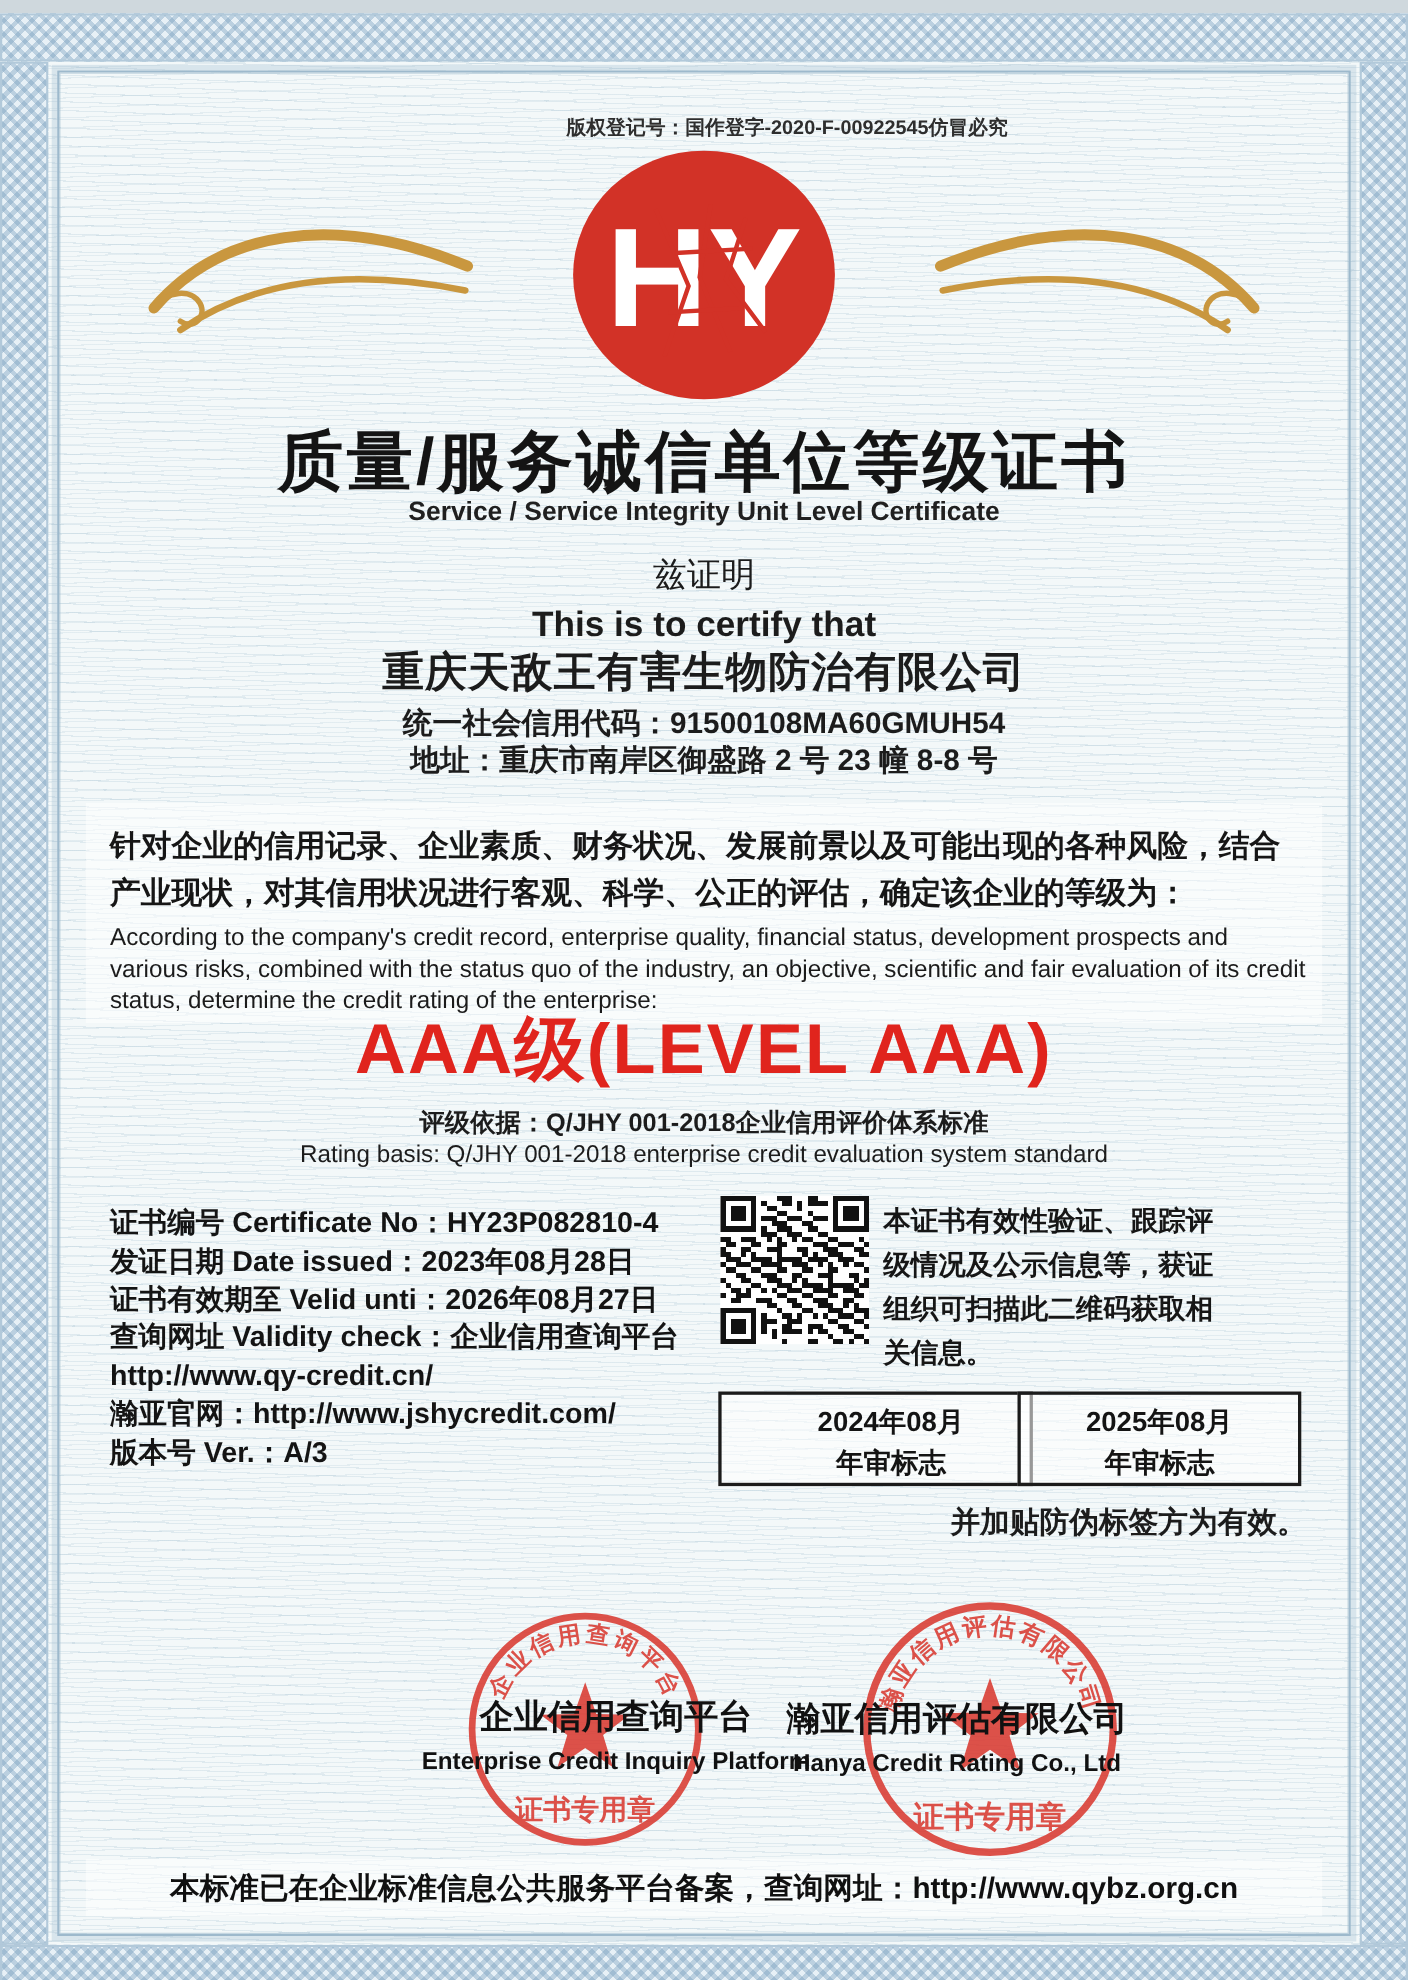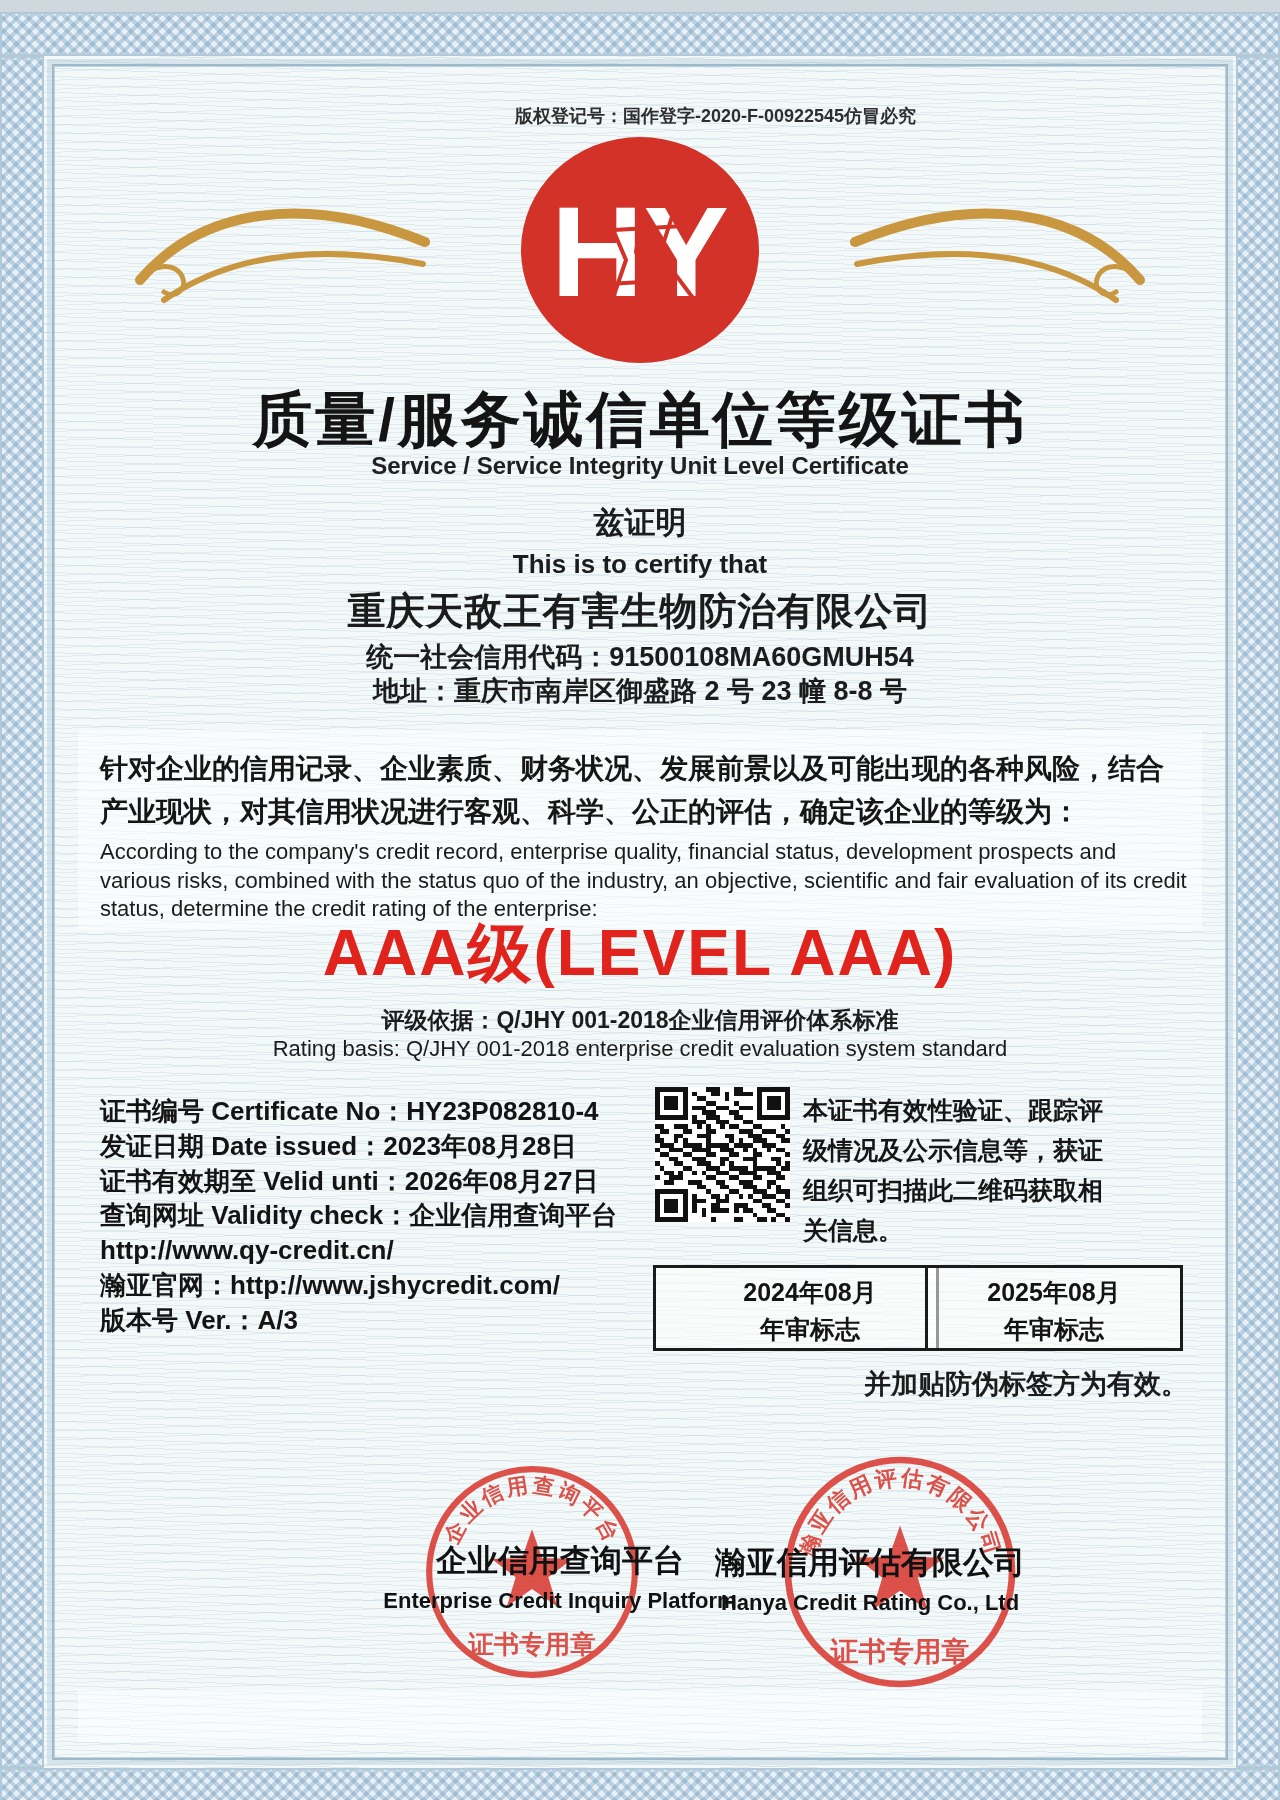--- a/index.html
+++ b/index.html
@@ -31,22 +31,22 @@
   }
   .light-band{position:absolute;left:78px;right:78px;background:rgba(255,255,255,.5);}
 
   .abs{position:absolute;}
   .center{left:0;width:1280px;text-align:center;}
 
   .copyright{top:92px;left:515px;font-size:18px;font-weight:600;color:#2e2e2e;white-space:nowrap;}
 
   .title-zh{top:368px;font-size:60px;font-weight:800;letter-spacing:3px;color:#141414;}
   .title-en{top:440px;font-size:24px;font-weight:700;color:#202020;}
-  .certify-zh{top:490px;font-size:31px;font-weight:700;}
-  .certify-en{top:537px;font-size:26px;font-weight:600;}
+  .certify-zh{top:490px;font-size:31px;font-weight:400;}
+  .certify-en{top:537px;font-size:32px;font-weight:600;}
   .company{top:574px;font-size:38px;font-weight:800;letter-spacing:1px;}
   .credit-code{top:627px;font-size:27px;font-weight:700;}
   .address{top:661px;font-size:27px;font-weight:700;}
 
   .body-zh{top:736px;left:100px;width:1090px;font-size:28px;line-height:1.52;font-weight:700;color:#161616;}
   .body-en{top:826px;left:100px;width:1090px;font-size:22px;line-height:1.30;font-weight:500;color:#1b1b1b;}
 
   .rating{top:898px;font-size:64px;font-weight:900;letter-spacing:2px;}
   .basis-zh{top:993px;font-size:23px;font-weight:700;}
   .basis-en{top:1024px;font-size:22px;font-weight:500;}
@@ -491,14 +491,15 @@
 
   <div class="abs org org-left">
     <div class="zh">企业信用查询平台</div>
     <div class="en">Enterprise Credit Inquiry Platform</div>
   </div>
   <div class="abs org org-right">
     <div class="zh">瀚亚信用评估有限公司</div>
     <div class="en">Hanya Credit Rating Co., Ltd</div>
   </div>
 
+  <div class="abs center footer">本标准已在企业标准信息公共服务平台备案，查询网址：http://www.qybz.org.cn</div>
 
 </div>
 
 </body></html>

